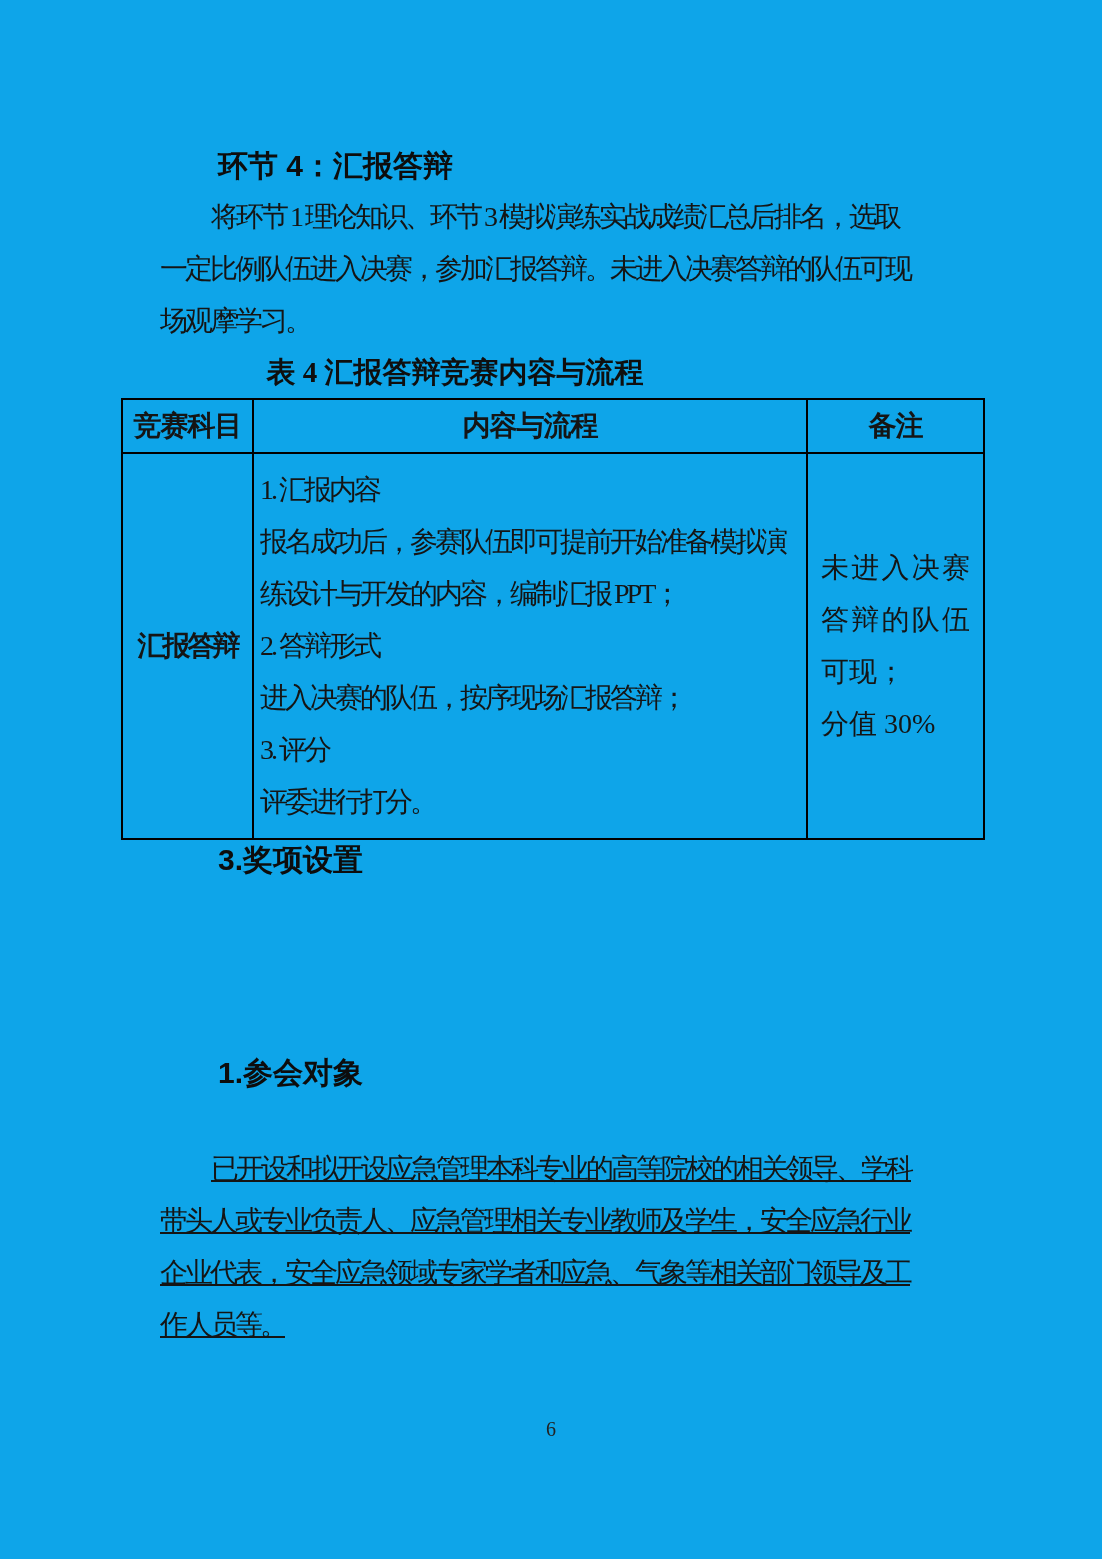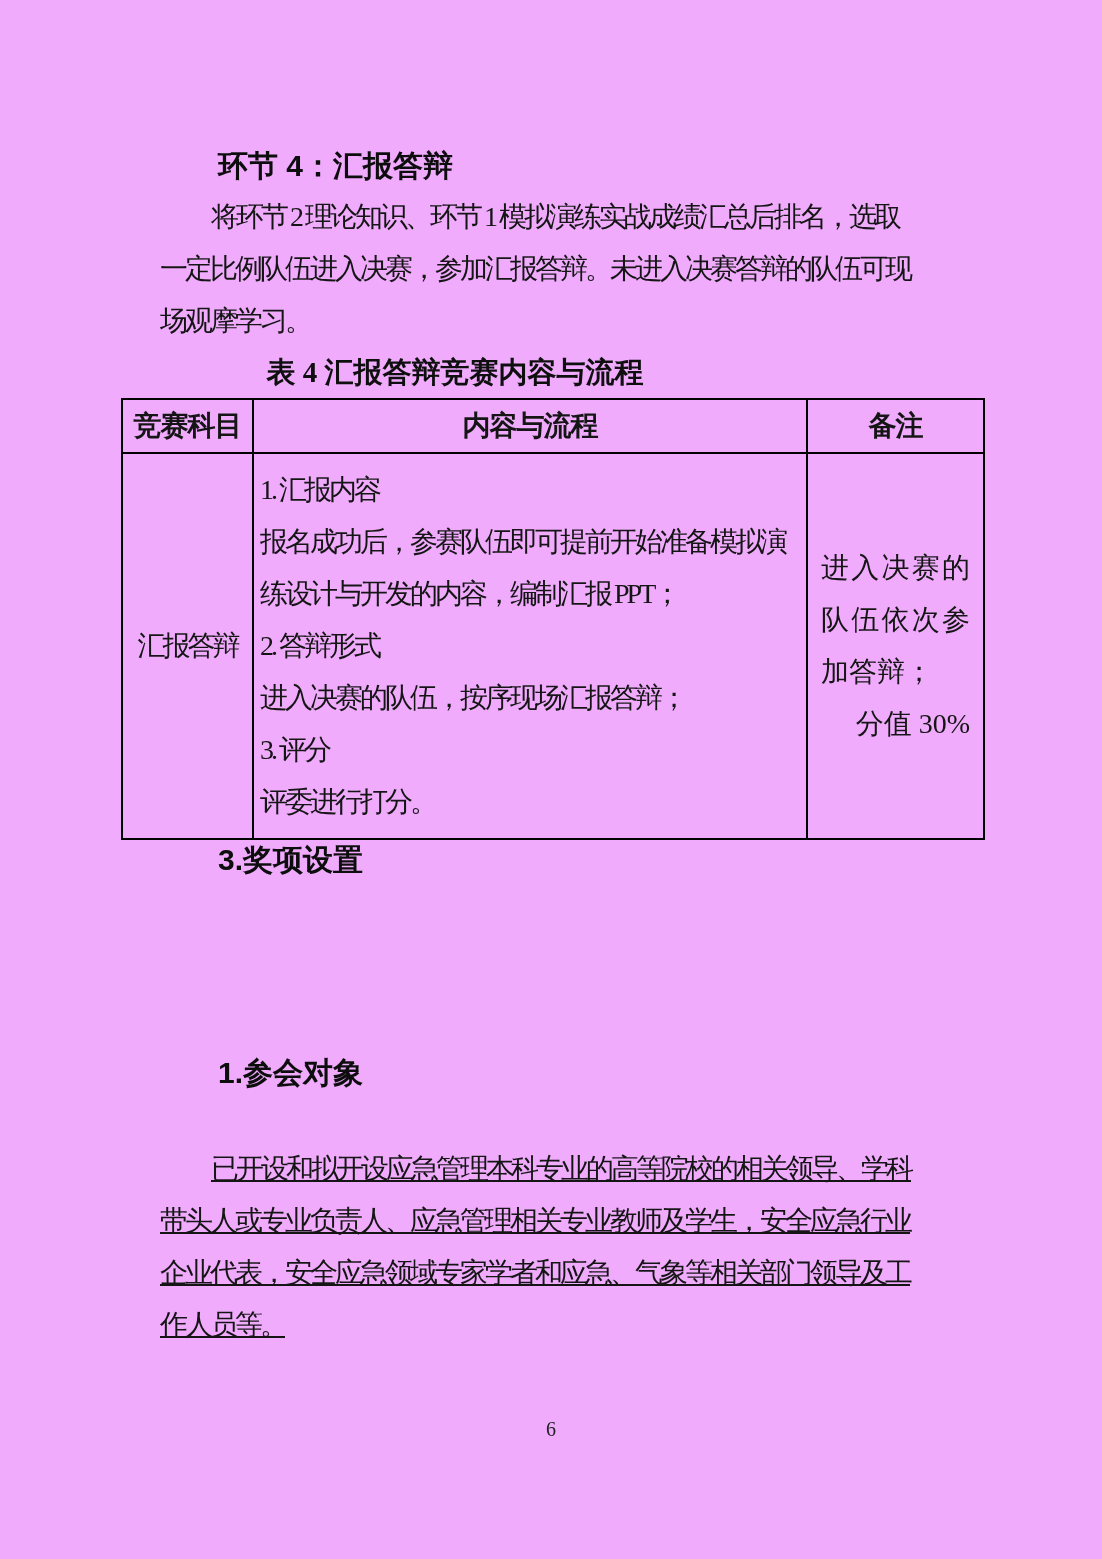--- a/index.html
+++ b/index.html
@@ -1,21 +1,21 @@
 <!DOCTYPE html>
 <html><head>
 <meta charset="utf-8">
 <style>
   * { margin: 0; padding: 0; box-sizing: border-box; }
   html, body { background: #ffffff; }
   .page {
     position: relative;
     width: 1102px;
     height: 1559px;
-    background: #f0abfc;
+    background: #0ea5e9;
     color: #151515;
     font-family: "Liberation Serif", "DejaVu Serif", serif;
     overflow: hidden;
     padding-left: 8px;
   }
   
   .h-bold {
     position: absolute;
     left: 218px;
     font-family: "Liberation Sans", "DejaVu Sans", sans-serif;
@@ -79,62 +79,63 @@
   table.comp-table tbody tr { height: 386px; }
   table.comp-table th {
     font-weight: 700;
     font-size: 28px;
     letter-spacing: -1px;
     text-align: center;
   }
   td.cell-subject {
     text-align: center;
     letter-spacing: -3px;
+    font-weight: bold;
   }
   td.cell-content {
     text-align: left;
     padding: 0 6px;
     border-radius: 8px;
   }
   td.cell-content .content-lines {
     white-space: pre-line;
     line-height: 52px;
     letter-spacing: -3px;
   }
   td.cell-remark {
     padding: 0 13px;
   }
   td.cell-remark .remark-main {
     text-align: justify;
     text-justify: inter-character;
     line-height: 52px;
   }
   td.cell-remark .remark-score {
-    text-align: right;
+    text-align: left;
     line-height: 52px;
   }
   
   .page-number {
     position: absolute;
     top: 1418px;
     left: 0;
     width: 1102px;
     text-align: center;
     font-size: 20px;
     color: #222222;
   }
 </style>
 </head>
 <body>
 
 <div class="page">
 
   <div class="h-bold" id="h-section4">环节 4：汇报答辩</div>
 
-  <div class="para" id="para-section4">将环节 2 理论知识、环节 1 模拟演练实战成绩汇总后排名，选取
+  <div class="para" id="para-section4">将环节 1 理论知识、环节 3 模拟演练实战成绩汇总后排名，选取
 一定比例队伍进入决赛，参加汇报答辩。未进入决赛答辩的队伍可现
 场观摩学习。</div>
 
   <div class="table-caption">表 4 汇报答辩竞赛内容与流程</div>
 
   <table class="comp-table">
     <colgroup>
         <col class="c1">
         <col class="c2">
         <col class="c3">
@@ -152,21 +153,21 @@
         <td class="cell-content">
           <div class="content-lines">1. 汇报内容
 报名成功后，参赛队伍即可提前开始准备模拟演
 练设计与开发的内容，编制汇报 PPT；
 2. 答辩形式
 进入决赛的队伍，按序现场汇报答辩；
 3. 评分
 评委进行打分。</div>
         </td>
         <td class="cell-remark">
-          <div class="remark-main">进入决赛的队伍依次参加答辩；</div>
+          <div class="remark-main">未进入决赛答辩的队伍可现；</div>
           <div class="remark-score">分值 30%</div>
         </td>
       </tr>
     </tbody>
   </table>
 
   <div class="h-bold" id="h-awards">3.奖项设置</div>
 
 
 

